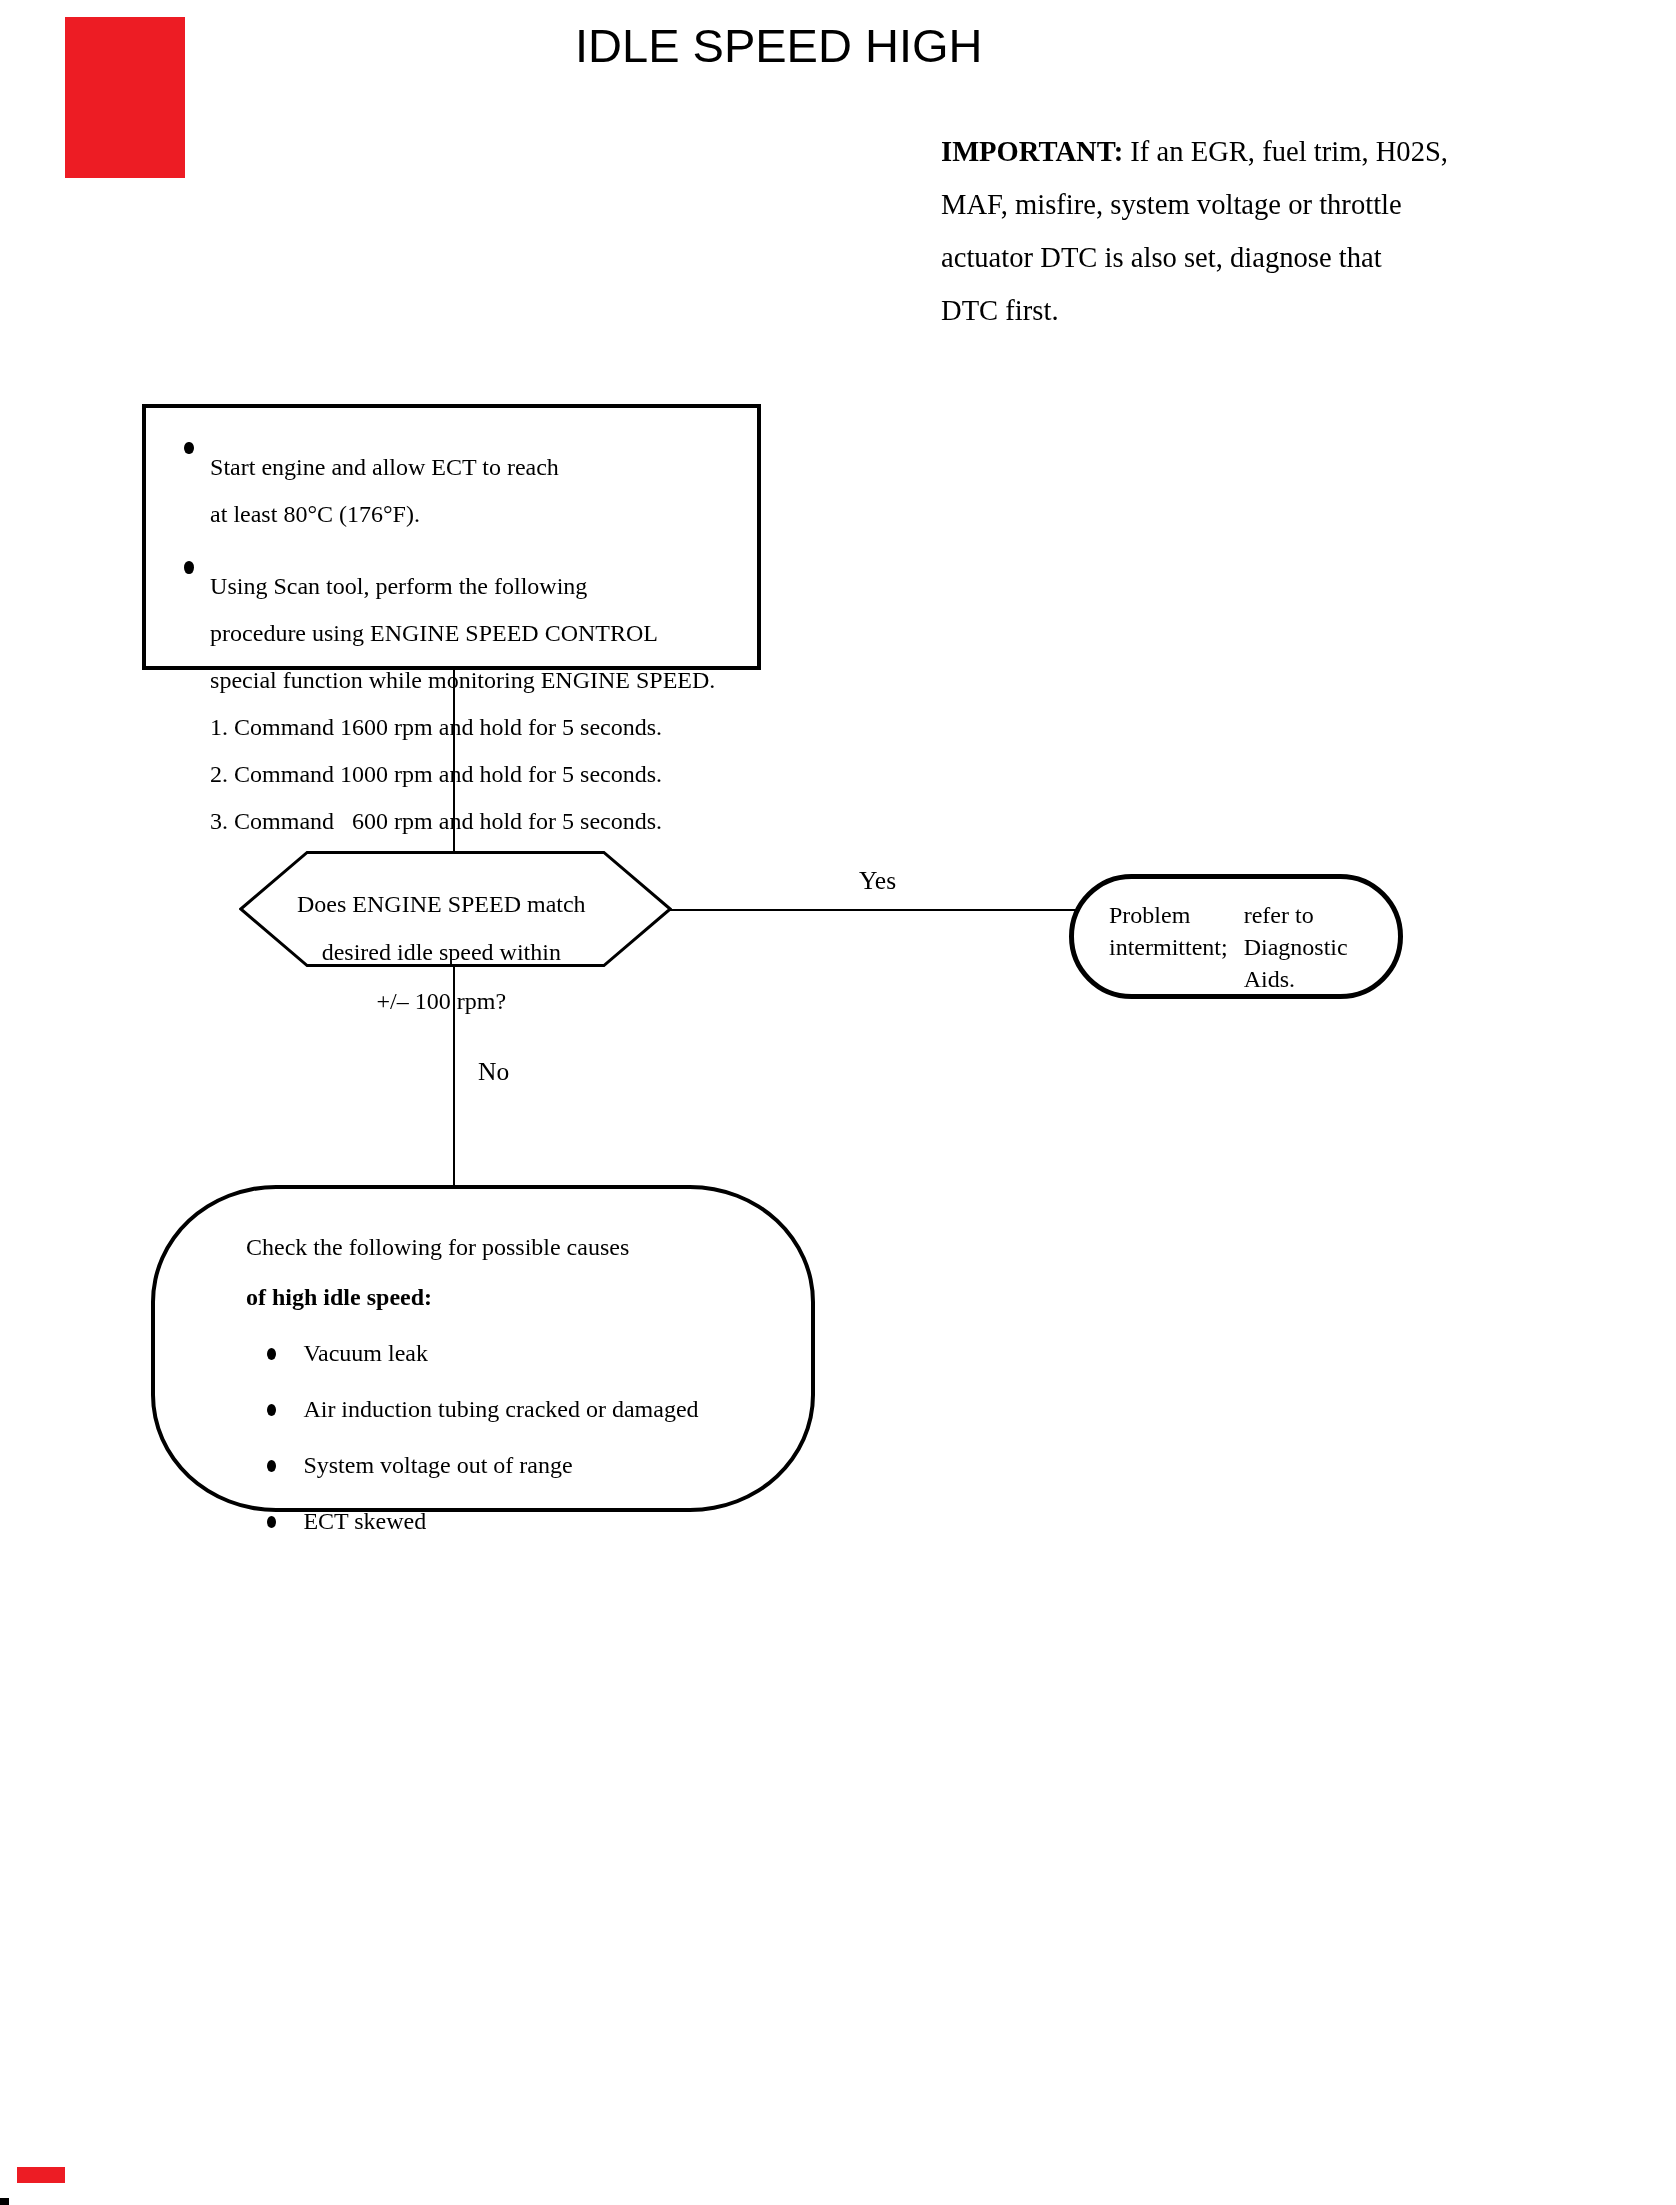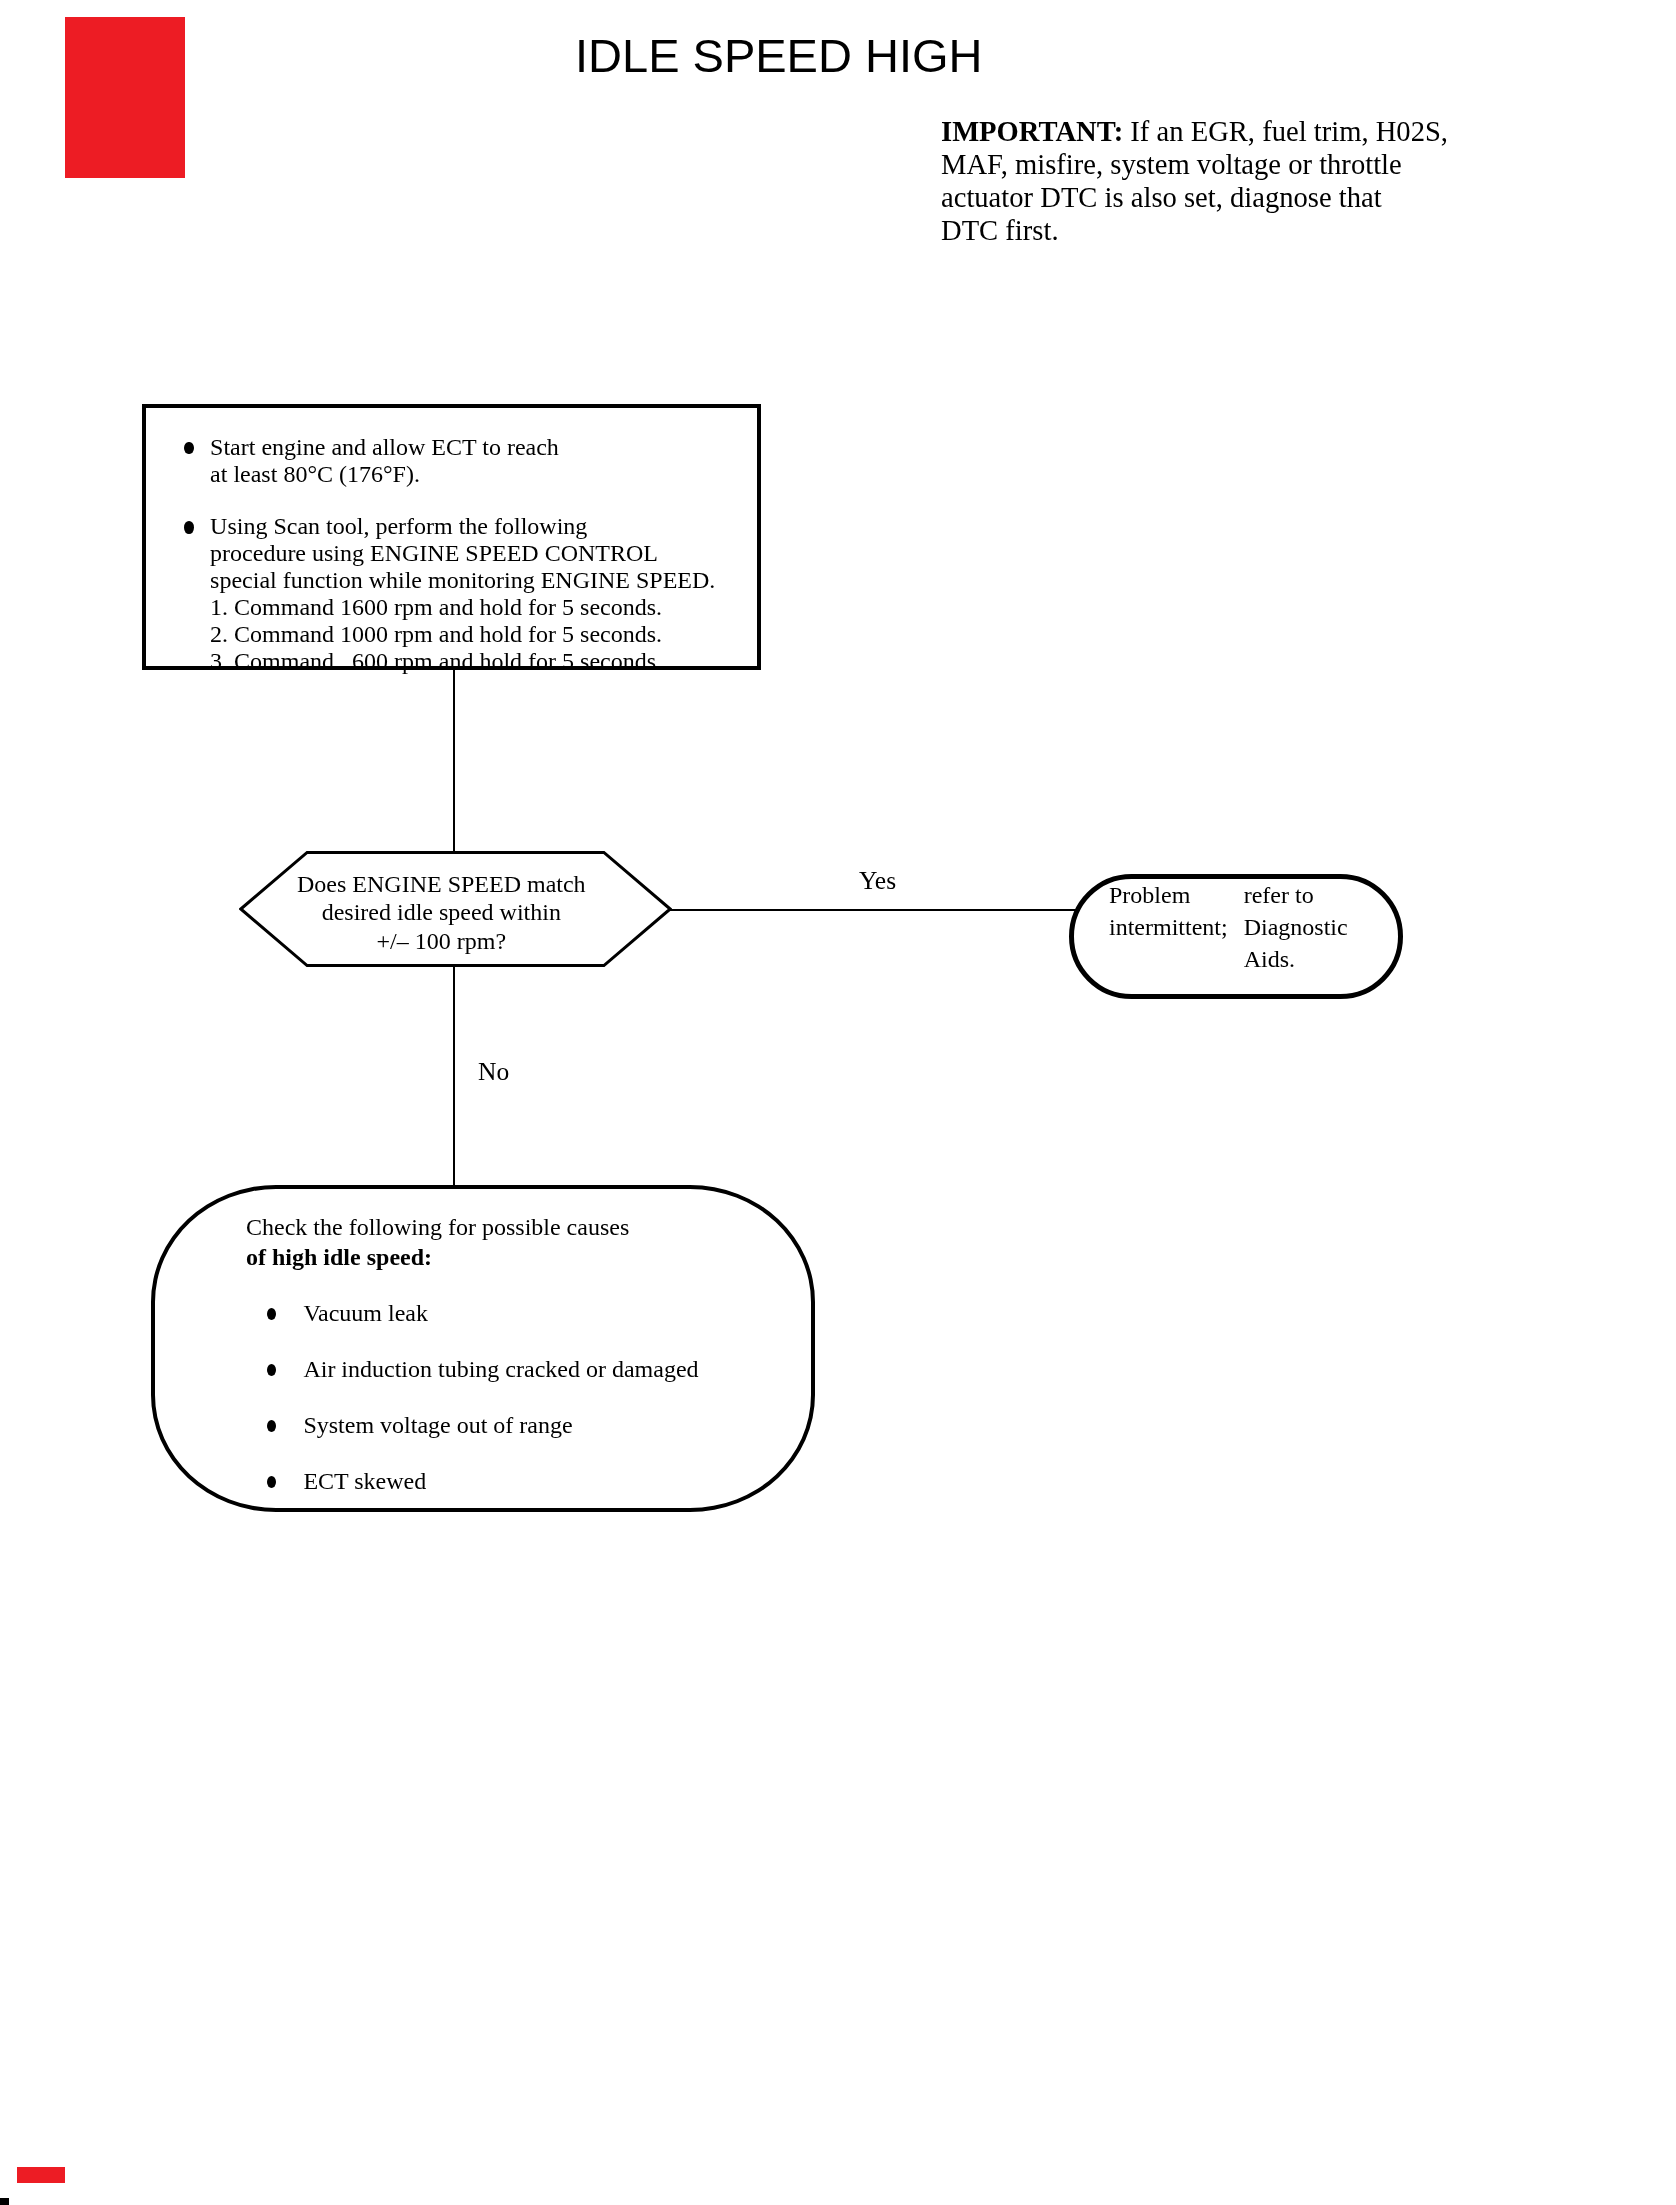--- a/index.html
+++ b/index.html
@@ -10,40 +10,40 @@
     background: #ffffff;
     color: #000000;
     font-family: "Liberation Serif", serif;
     overflow: hidden;
   }
 
   
   .title {
     position: absolute;
     left: 575px;
-    top: 28px;
+    top: 18px;
     margin: 0;
     font-family: "Liberation Sans", sans-serif;
     font-size: 47px;
     font-weight: 400;
     letter-spacing: 0px;
     white-space: nowrap;
   }
 
   
   .important {
     position: absolute;
     left: 941px;
     top: 115px;
     width: 626px;
     font-size: 28.6px;
     line-height: 33px;
   }
   .important b { font-weight: bold; }
-  .line { white-space: pre-wrap; }
+  .line { white-space: pre-wrap; margin-top: 20px; }
 
   
   .step-box {
     position: absolute;
     left: 142px;
     top: 404px;
     width: 619px;
     height: 266px;
     border: 4.3px solid #000;
     box-sizing: border-box;

